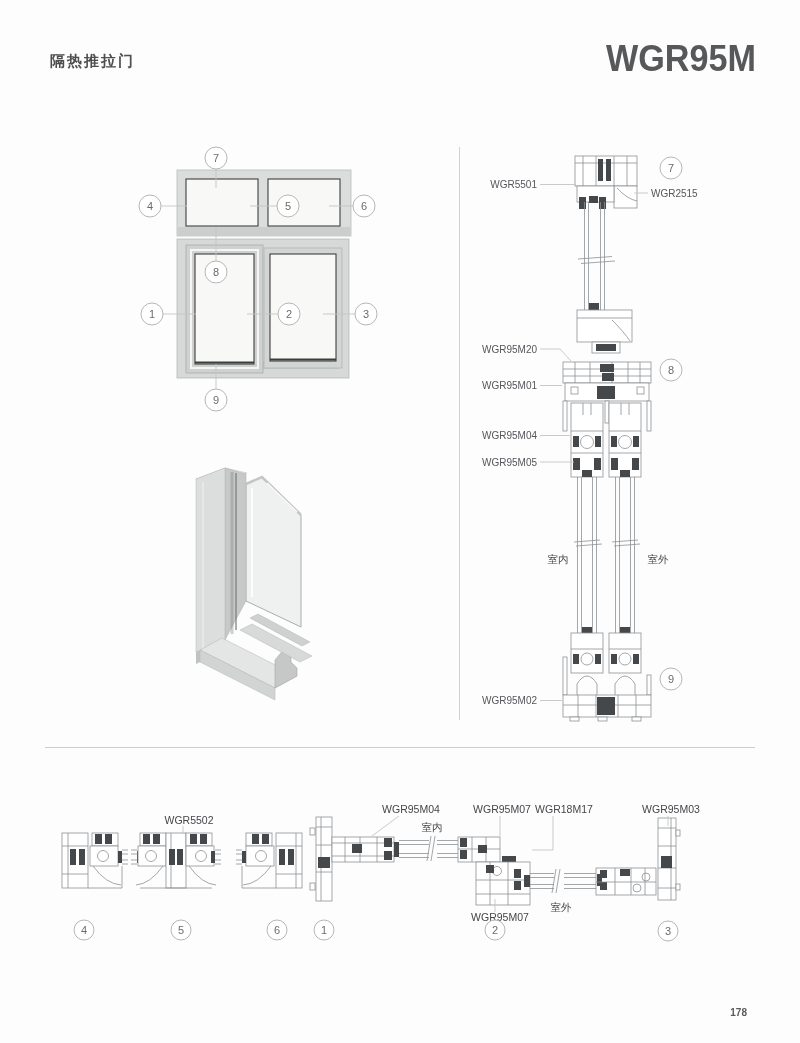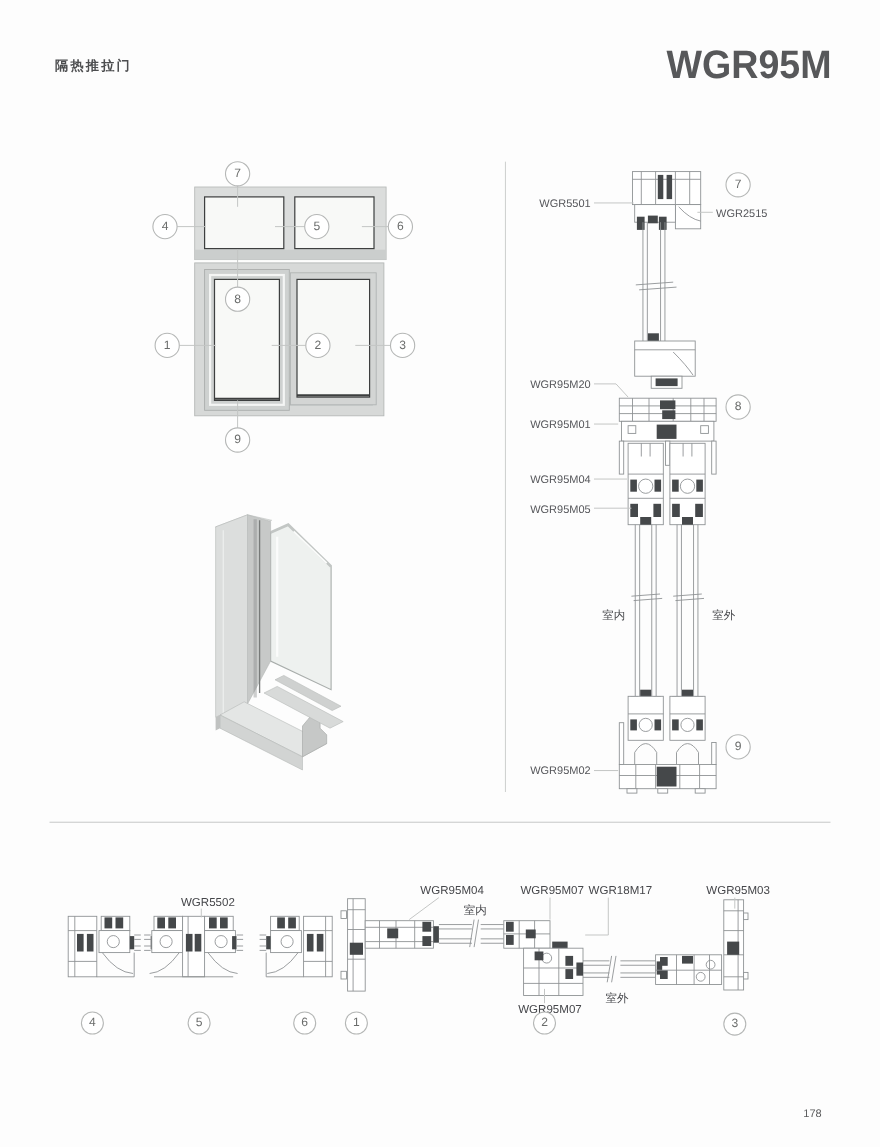--- a/index.html
+++ b/index.html
@@ -1,22 +1,22 @@
 <!DOCTYPE html>
 <html><head>
 <meta charset="utf-8">
 <style>
   html,body{margin:0;padding:0;background:#fdfdfd;}
   #page{position:relative;width:800px;height:1043px;background:#fdfdfd;overflow:hidden;
         font-family:"Liberation Sans",sans-serif;}
   .abs{position:absolute;}
-  #title-cn{left:50px;top:52px;font-size:12px;letter-spacing:2px;color:#4d4e50;font-weight:700;}
+  #title-cn{left:50px;top:52px;font-size:15px;letter-spacing:2px;color:#4d4e50;font-weight:700;}
   #model{right:44px;top:38px;font-size:36px;font-weight:700;color:#57585a;letter-spacing:0px;
          transform:scaleX(.95);transform-origin:right;}
-  #pagenum{right:53px;top:1007px;font-size:10px;font-weight:400;color:#5a5b5c;}
+  #pagenum{right:53px;top:1007px;font-size:10px;font-weight:700;color:#5a5b5c;}
   #hrule{left:45px;top:747px;width:710px;height:0;border-top:1px solid #cbcdcc;}
   
   .ln{stroke:#8d9193;stroke-width:.8;fill:none;}
   .bx{fill:#ffffff;stroke:#8d9193;stroke-width:.8;}
   .dk{fill:#45484a;stroke:none;}
   .ldr{stroke:#c3c5c4;stroke-width:.9;fill:none;}
   .co{fill:#fff;stroke:#b5b7b6;stroke-width:1;}
   .cot{fill:#6a6c6b;font-family:"Liberation Sans",sans-serif;font-size:11px;text-anchor:middle;dominant-baseline:central;}
   .lbl{fill:#55565a;font-family:"Liberation Sans",sans-serif;font-size:10px;}
   .cn{fill:#45464a;font-family:"Liberation Sans",sans-serif;font-size:10.5px;text-anchor:middle;}

